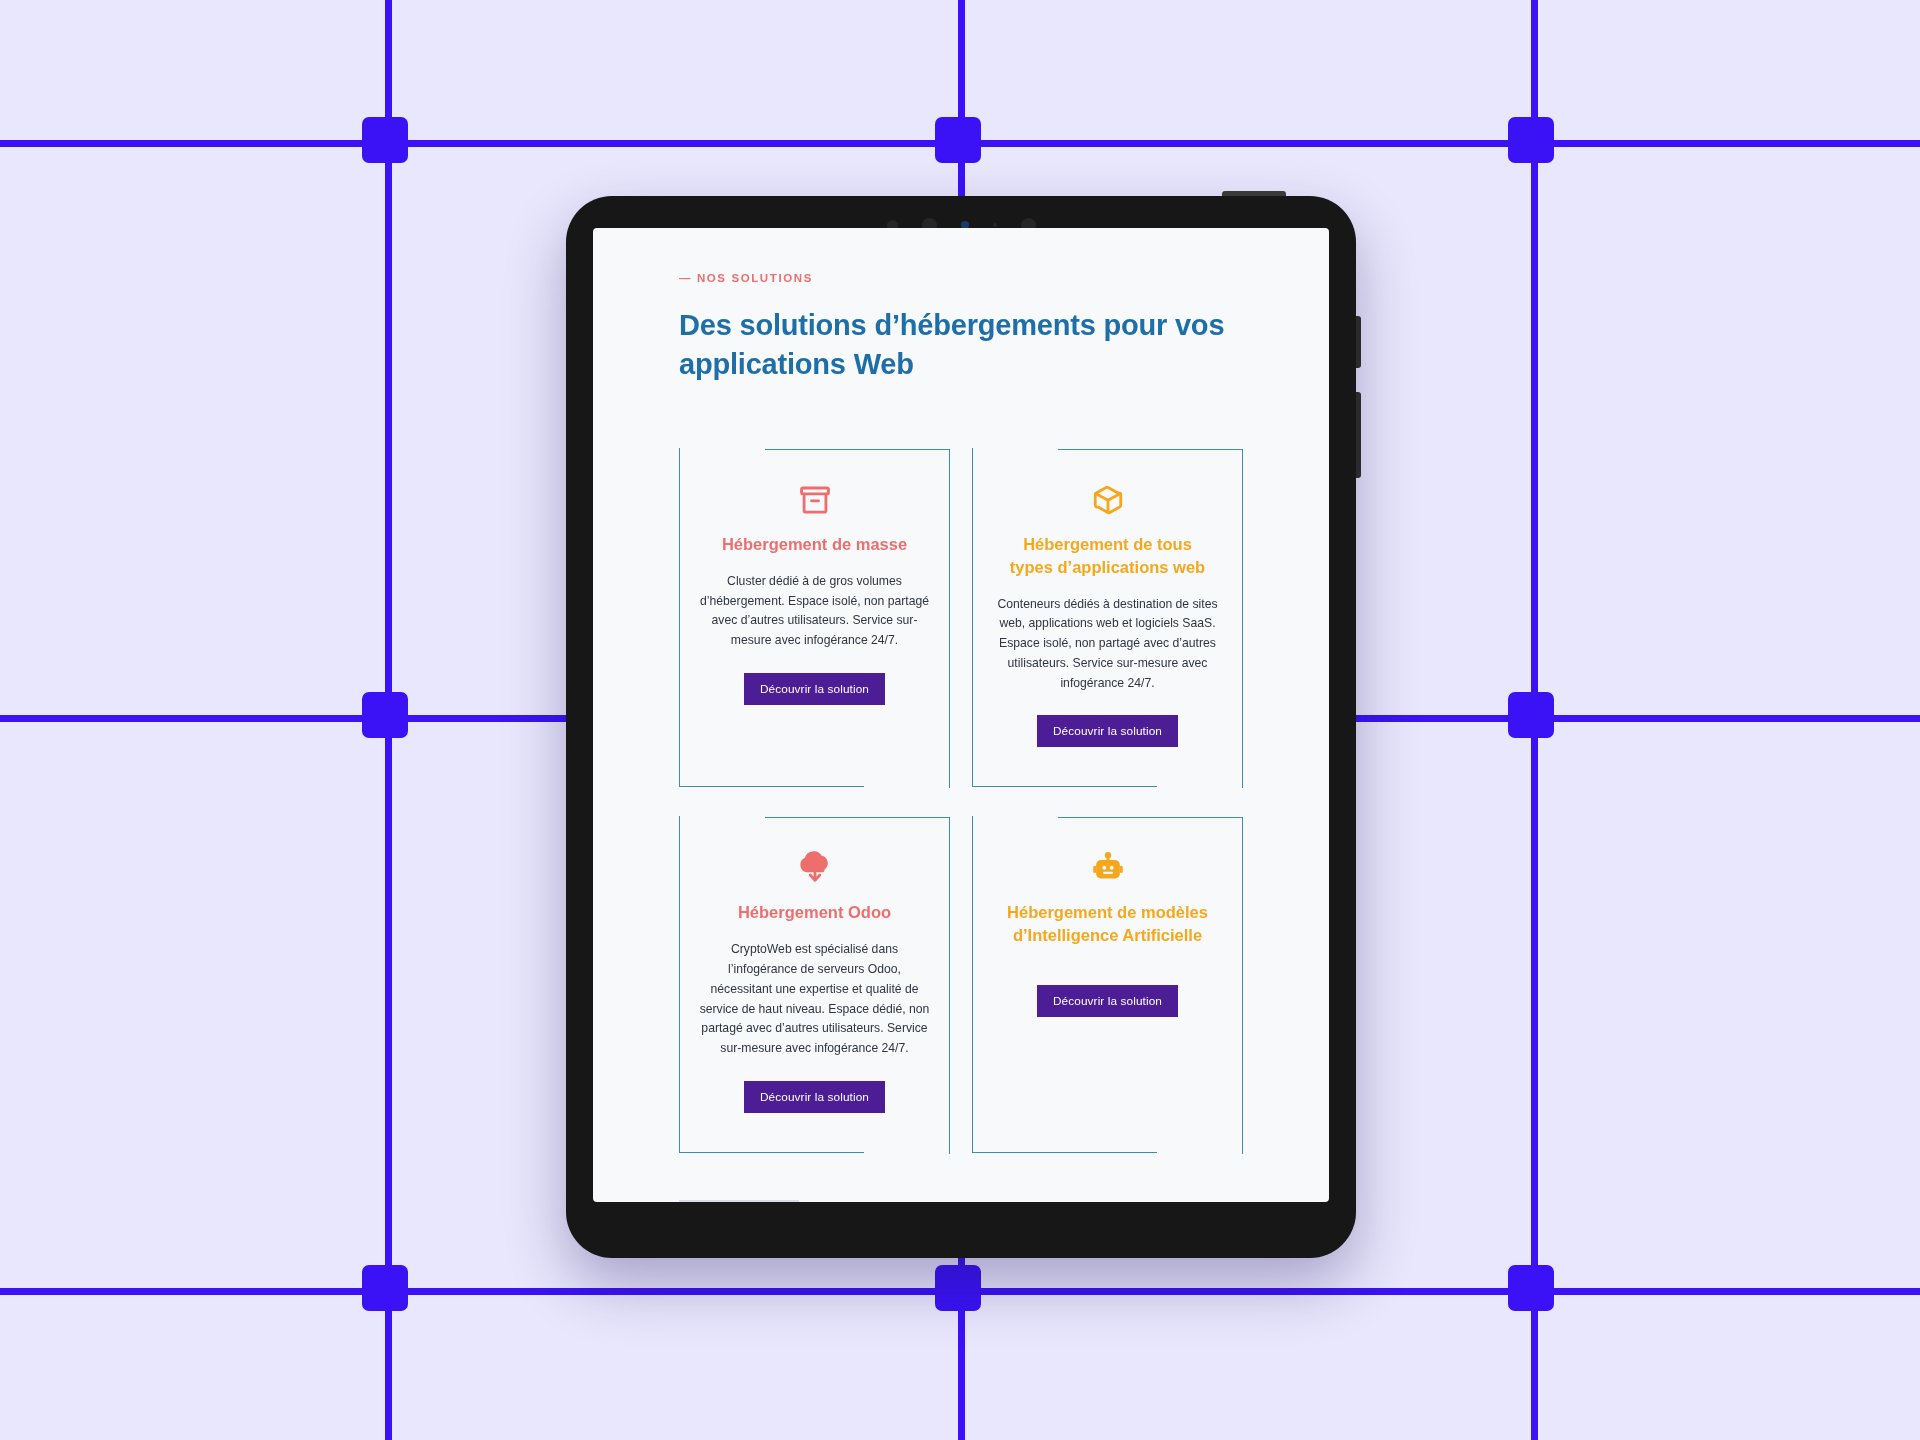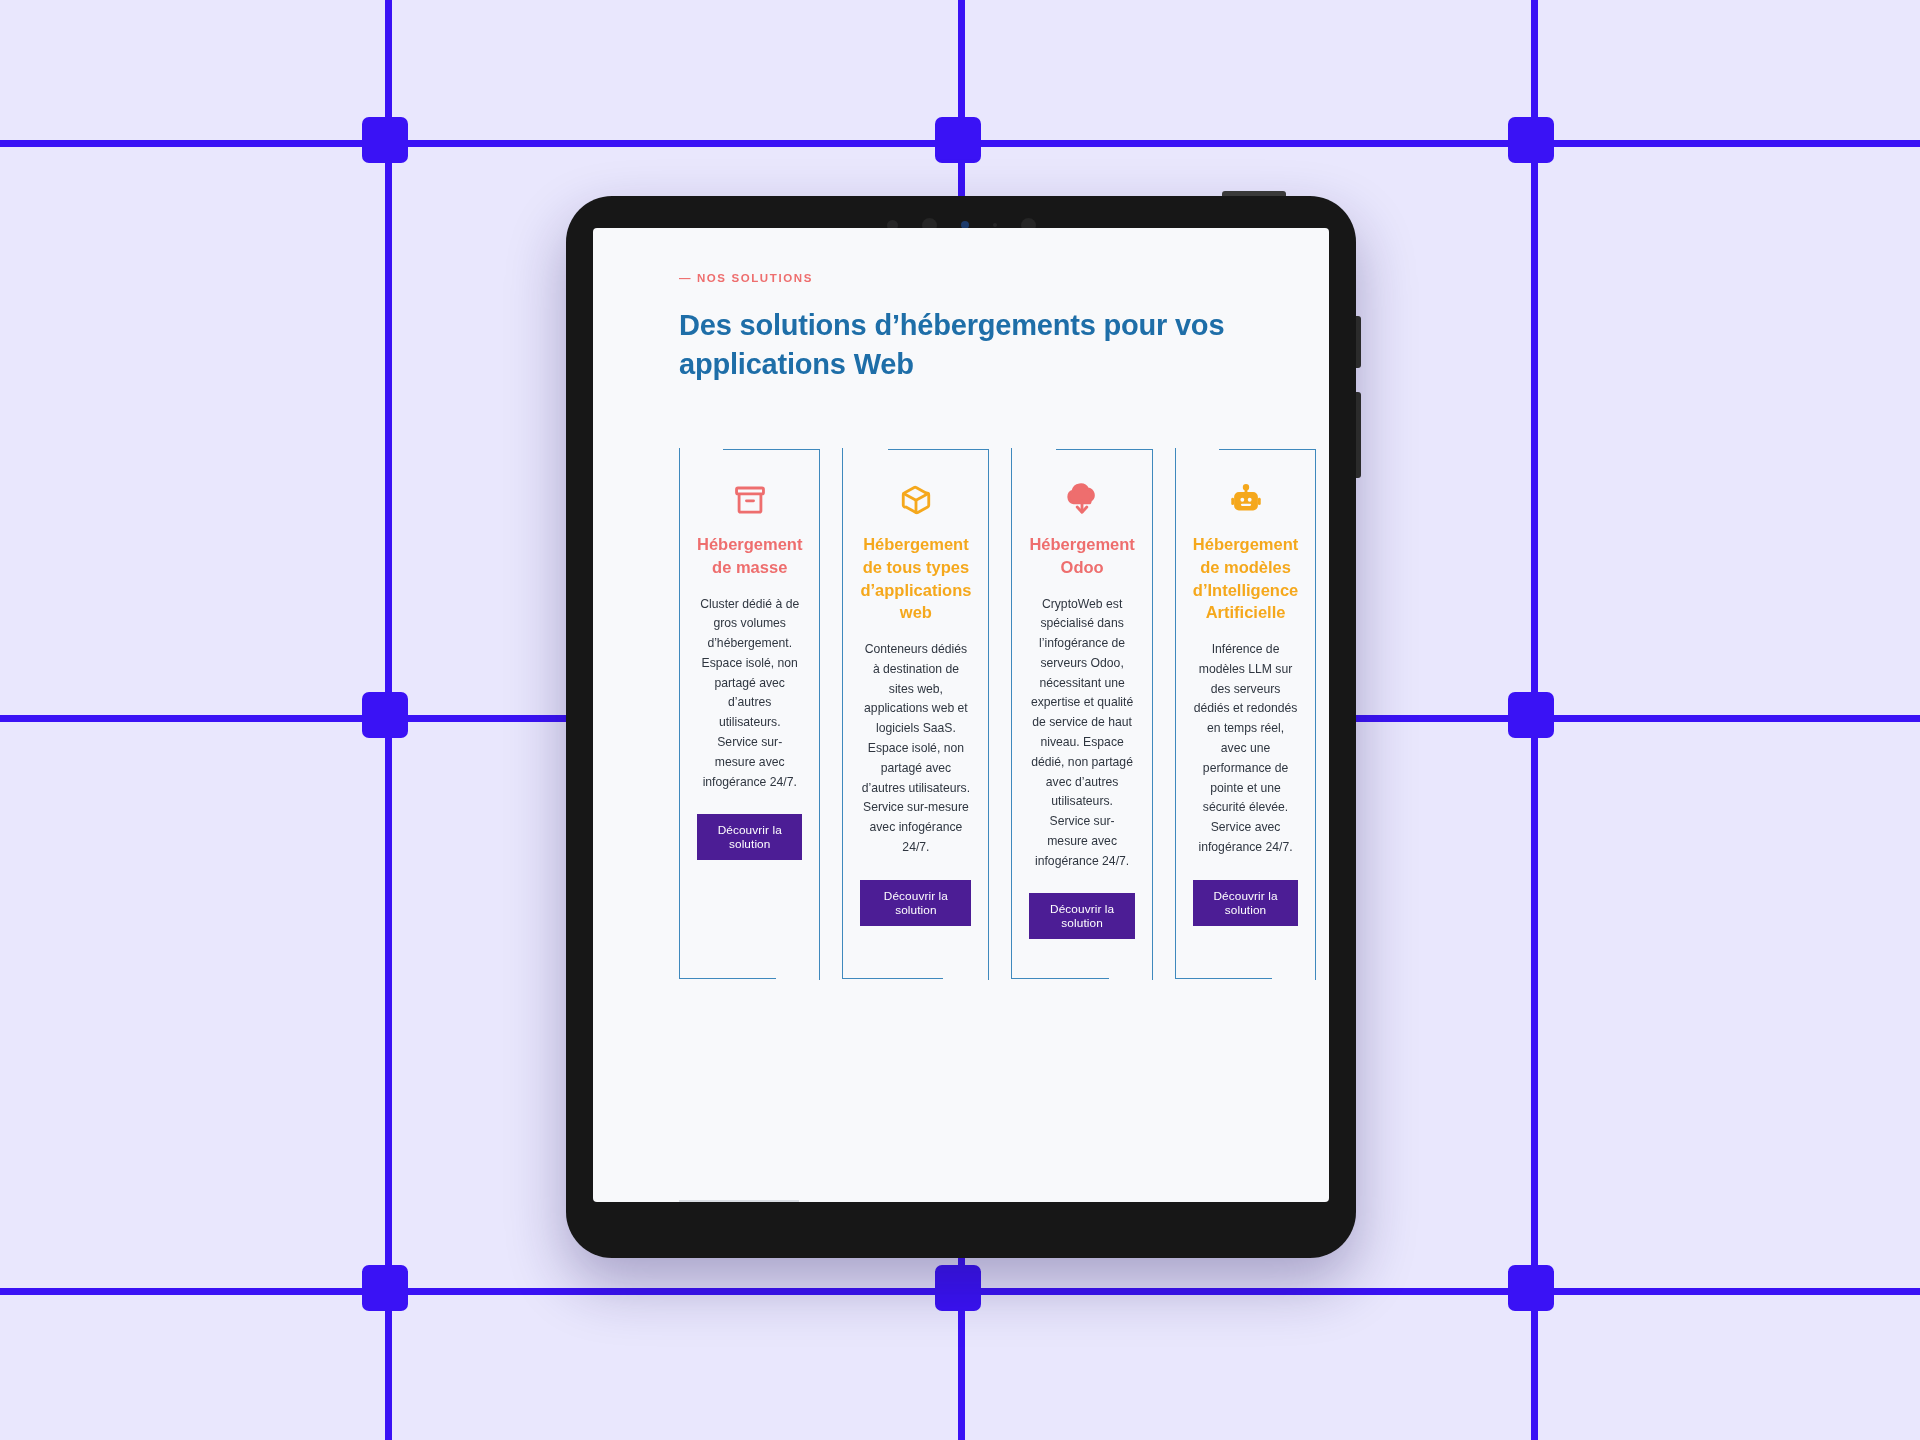--- a/index.html
+++ b/index.html
@@ -129,21 +129,21 @@
     color: #2f3640;
     font-size: 13.2px;
     line-height: 1.72;
     max-width: 545px;
   }
 
   
   .cards {
     margin-top: 66px;
     display: grid;
-    grid-template-columns: 1fr 1fr 1fr 1fr;
+    grid-template-columns: 1fr 1fr;
     column-gap: 22px;
     row-gap: 30px;
   }
 
   .card {
     position: relative;
     padding: 34px 18px 40px 18px;
     text-align: center;
     min-height: 240px;
     display: flex;
@@ -323,21 +323,20 @@
                 <circle cx="9.4" cy="11.8" r="1.35" fill="#f8f9fb" stroke="none"></circle>
                 <circle cx="14.6" cy="11.8" r="1.35" fill="#f8f9fb" stroke="none"></circle>
                 <line x1="9.2" y1="15.4" x2="14.8" y2="15.4" stroke="#f8f9fb" stroke-width="1.6"></line>
                 <line x1="12" y1="3.4" x2="12" y2="7.2"></line>
                 <circle cx="12" cy="3" r="1.25" fill="#f5a81c" stroke="#f5a81c"></circle>
                 <line x1="2.6" y1="11.4" x2="2.6" y2="14.6"></line>
                 <line x1="21.4" y1="11.4" x2="21.4" y2="14.6"></line>
               </svg>
             </span>
             <div class="card-title title-orange">Hébergement de modèles d’Intelligence Artificielle</div>
-            <div class="card-body"><b>Inférence de modèles LLM</b><span> sur des serveurs dédiés et redondés en temps réel, avec une performance de pointe et une sécurité élevée. Service avec infogérance 24/7.</span></div>
             <button class="card-btn">Découvrir la solution</button>
           </div>
         </div>
 
       </div>
     </div>
 
     <div class="scroll-hint"></div>
   </div>
 </div>

